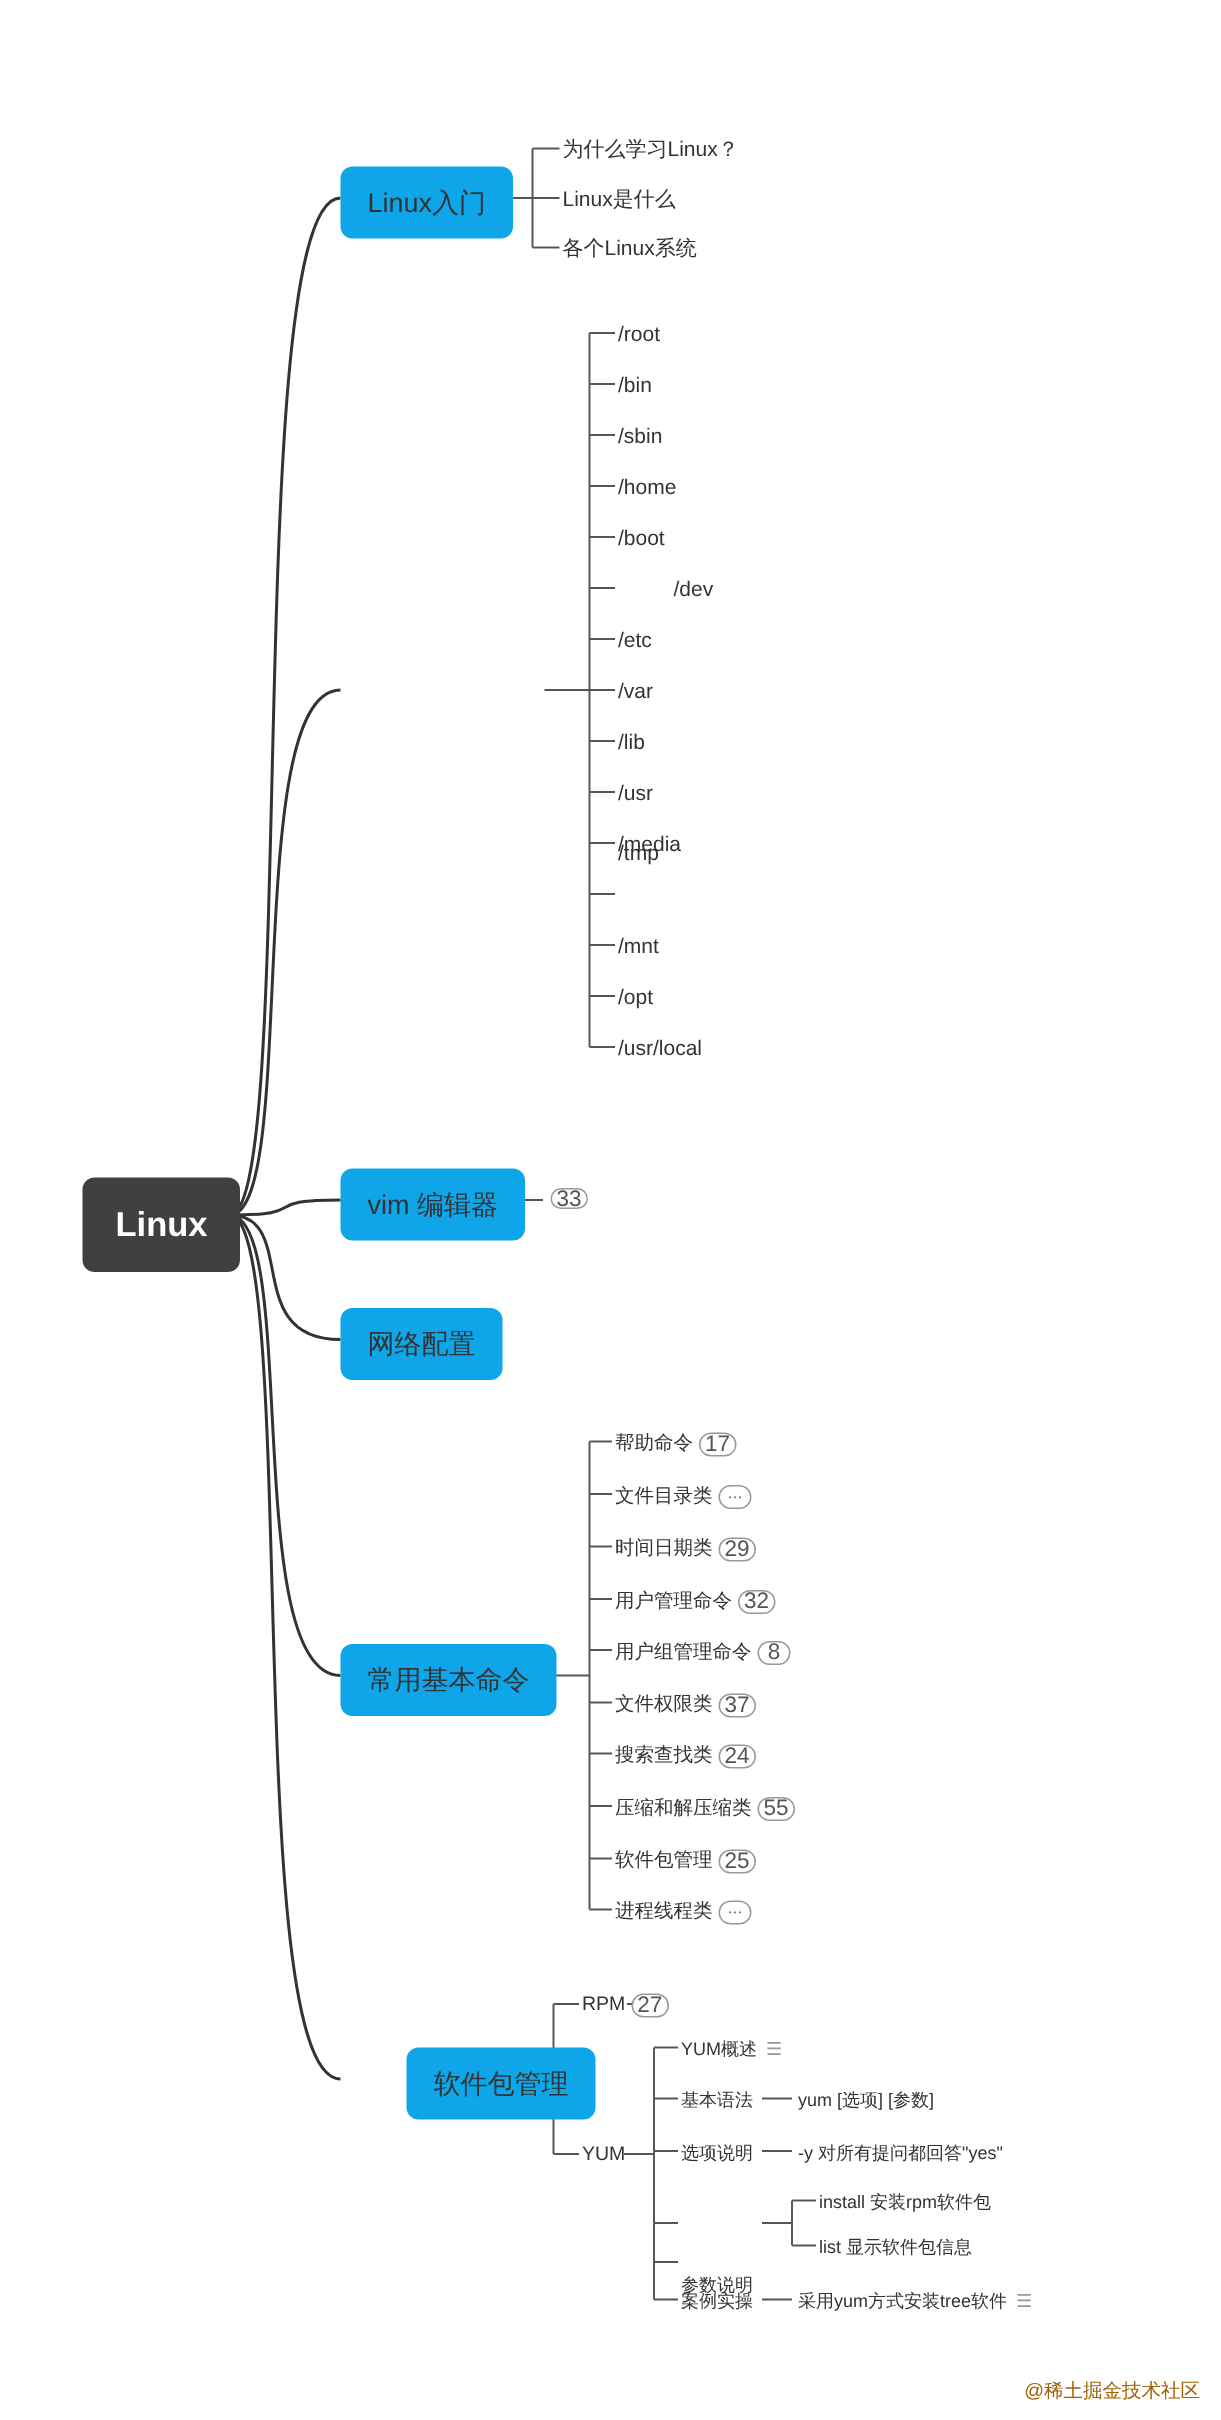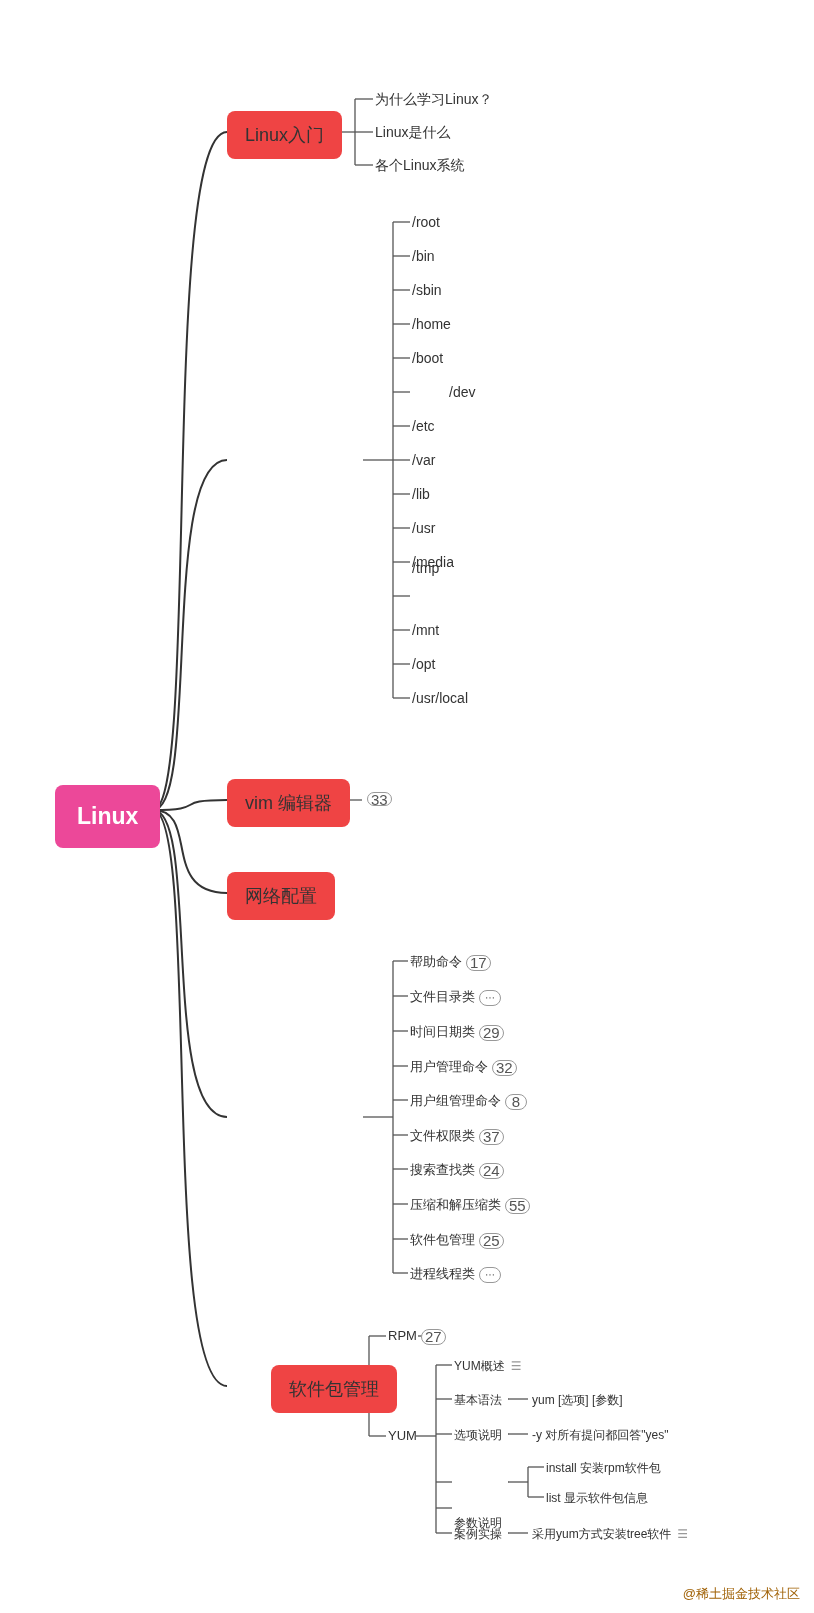--- a/index.html
+++ b/index.html
@@ -1,20 +1,20 @@
 <!DOCTYPE html>
 <html><head>
 <meta charset="utf-8">
 <style>
   html,body{margin:0;padding:0;background:#fff;font-family:-apple-system,BlinkMacSystemFont,"Segoe UI","PingFang SC","Microsoft YaHei",sans-serif;}
   .canvas{position:relative;width:814px;height:1613px;background:#fff;}
   svg.connectors{position:absolute;left:0;top:0;width:814px;height:1613px;pointer-events:none;}
   .node{position:absolute;box-sizing:border-box;}
-  .root{background:#ec4899;color:#fff;font-weight:700;font-size:23px;padding:18px 22px;border-radius:8px;}
-  .branch{background:#ef4444;color:#333;font-size:18px;padding:12px 18px;border-radius:8px;}
+  .root{background:#404040;color:#fff;font-weight:700;font-size:23px;padding:18px 22px;border-radius:8px;}
+  .branch{background:#0ea5e9;color:#333;font-size:18px;padding:12px 18px;border-radius:8px;}
   .leaf{color:#333;font-size:14px;white-space:nowrap;}
   .leaf2{color:#333;font-size:13px;white-space:nowrap;}
   .leaf3{color:#333;font-size:12px;white-space:nowrap;}
   .badge{display:inline-flex;align-items:center;justify-content:center;min-width:14px;height:14px;padding:0 3px;border:1px solid #999;border-radius:8px;font-size:15px;color:#555;background:#fff;vertical-align:middle;margin-left:4px;}
   .dots::after{content:"\22EF";font-size:10px;}
   .hint{display:inline-block;margin-left:6px;color:#999;font-size:12px;}
   .watermark{position:absolute;right:14px;bottom:10px;font-size:13px;color:#a16207;}
 </style>
 </head>
 <body>
@@ -100,20 +100,21 @@
     <path d="M436 1508 L436 1533"></path>
         <path d="M436 1533 L452 1533"></path>
   </g>
 </svg>
 
 <div class="node root" style="left:55px;top:785px;"><span>Linux</span></div>
 
 <div class="node branch" style="left:227px;top:111px;"><span>Linux入门</span></div>
 <div class="node branch" style="left:227px;top:779px;"><span>vim 编辑器</span></div>
 <div class="node branch" style="left:227px;top:872px;"><span>网络配置</span></div>
+<div class="node branch" style="left:227px;top:1096px;"><span>常用基本命令</span></div>
 <div class="node branch" style="left:227px;top:1365px;margin-left:44px;"><span>软件包管理</span></div>
 
 <span class="node badge" style="left:363px;top:792px;">33</span>
 
 <div class="node leaf" style="left:375px;top:91px;">为什么学习Linux？</div>
 <div class="node leaf" style="left:375px;top:124px;">Linux是什么</div>
 <div class="node leaf" style="left:375px;top:157px;">各个Linux系统</div>
 
 <div class="node leaf" style="left:412px;top:214px;">/root</div>
 <div class="node leaf" style="left:412px;top:248px;">/bin</div>

